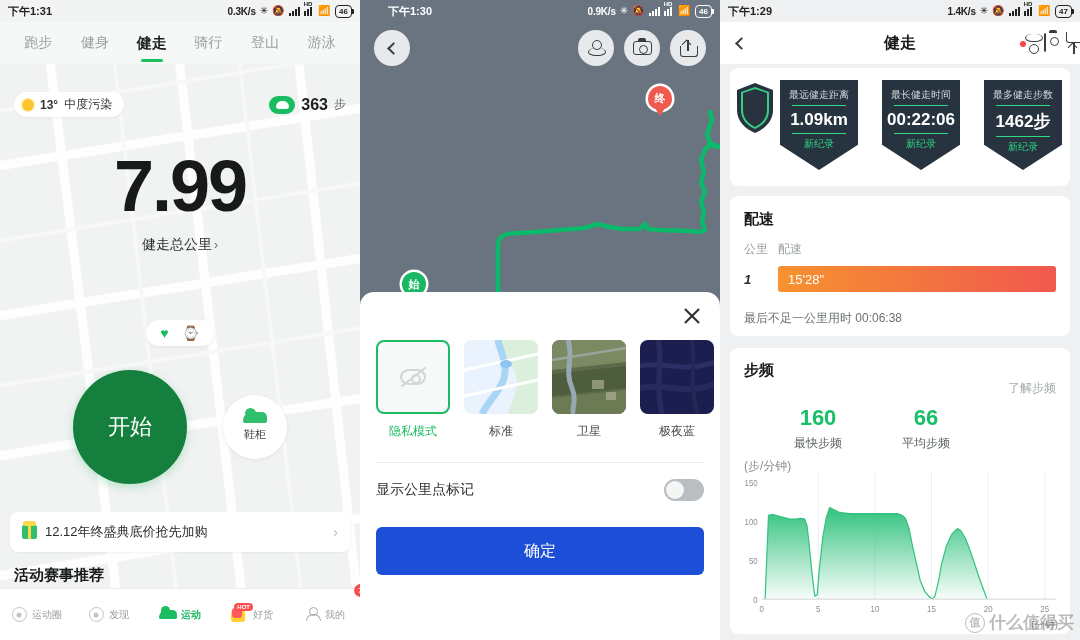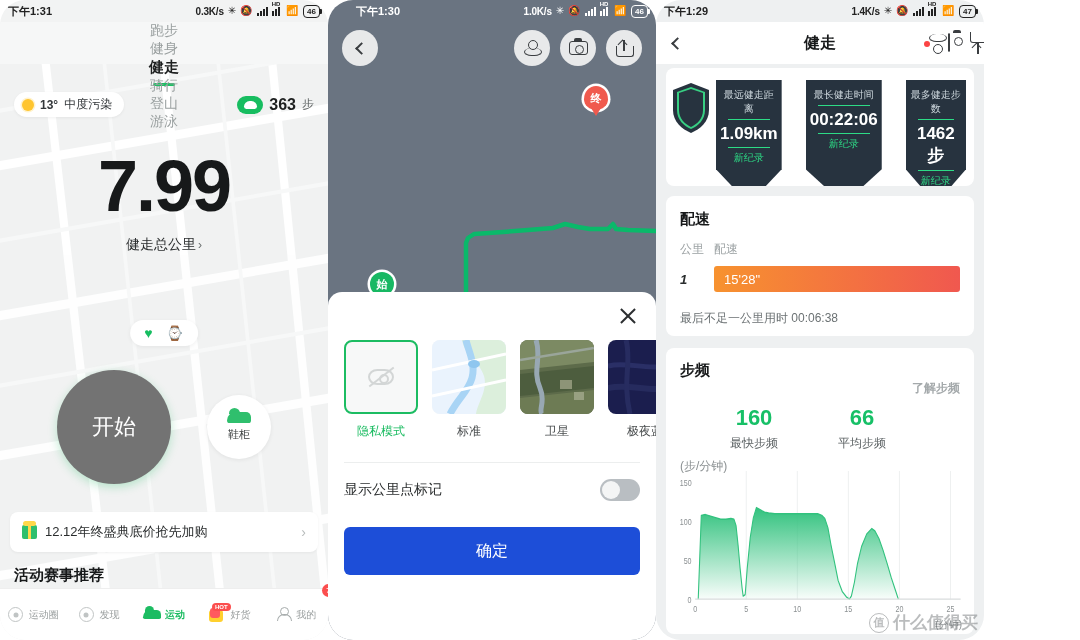--- a/index.html
+++ b/index.html
@@ -2,21 +2,21 @@
 <html><head>
 <meta charset="utf-8">
 <style>
   * { box-sizing: border-box; margin: 0; padding: 0; }
   html, body {
     width: 1080px; height: 640px;
     font-family: "Liberation Sans", "DejaVu Sans", sans-serif;
     background: #ffffff; overflow: hidden;
   }
   .stage { position: relative; width: 1080px; height: 640px; display: flex; }
-  .panel { position: relative; width: 328px; height: 640px; overflow: hidden; border-radius: 25px; }
+  .panel { position: relative; width: 360px; height: 640px; overflow: hidden; }
 
   
   .statusbar {
     height: 22px; display: flex; align-items: center;
     padding: 0 8px; font-size: 11px; color: #222; font-weight: 600;
   }
   .statusbar .sb-time { flex: 0 0 auto; }
   .statusbar .sb-right { margin-left: auto; display: flex; align-items: center; gap: 4px; }
   .sb-net { font-size: 10px; font-weight: 700; letter-spacing: -0.2px; }
   .sb-ico { font-size: 10px; line-height: 1; }
@@ -39,21 +39,21 @@
   
   #p1 { background: #f2f3f3; }
   .map-bg {
     position: absolute; inset: 22px 0 52px 0;
     background:#f1f2f2;
     overflow:hidden;
   }
   .map-bg svg { position:absolute; inset:0; width:100%; height:100%; }
   .tabs {
     position: relative; z-index: 3; height: 42px; display: flex; align-items: center;
-    padding: 0 10px; background: #f6f7f7; flex-direction: column;
+    padding: 0 10px; background: #f6f7f7;
   }
   .tab { flex: 1; text-align: center; font-size: 14px; color: #9aa0a0; position: relative; }
   .tab.active { color: #1d1f1f; font-weight: 700; font-size: 15px; }
   .tab.active::after {
     content: ""; position: absolute; left: 50%; transform: translateX(-50%);
     bottom: -9px; width: 22px; height: 3px; border-radius: 2px; background: #1bc063;
   }
   .weather-row {
     position: absolute; top: 92px; left: 0; right: 0; z-index: 3;
     display: flex; align-items: center; padding: 0 14px;
@@ -80,21 +80,21 @@
   .mini-row {
     position:absolute; top:320px; left:50%; transform:translateX(-50%); z-index:3;
     display:flex; gap:14px; background:#fff; border-radius:18px; padding:6px 14px;
     box-shadow:0 1px 4px rgba(0,0,0,.06);
   }
   .mini-row span { font-size:14px; color:#16bd60; line-height:1; }
 
   .start-wrap { position:absolute; top:370px; left:0; right:0; z-index:3;
                 display:flex; align-items:center; justify-content:center; gap:36px; }
   .start-btn {
-    width:114px;height:114px;border-radius:50%;background:#737373;
+    width:114px;height:114px;border-radius:50%;background:#15803d;
     display:flex;align-items:center;justify-content:center;
     color:#fff;font-size:22px;font-weight:500;
     box-shadow:0 3px 10px rgba(28,188,98,.28);
   }
   .shoe-btn { width:64px;height:64px;border-radius:50%;background:#fff;
     display:flex;flex-direction:column;align-items:center;justify-content:center;gap:4px;
     box-shadow:0 1px 4px rgba(0,0,0,.07); }
   .shoe-ico { width:24px;height:11px;background:#2fbf6d;
     border-radius:10px 6px 3px 3px; position:relative;}
   .shoe-ico::before{content:"";position:absolute;left:2px;top:-4px;width:11px;height:6px;background:#2fbf6d;border-radius:6px 6px 0 0;}
@@ -211,21 +211,21 @@
   .pace-head { display:flex; margin-top:12px; font-size:12px; color:#9aa0a2; }
   .pace-head .h1 { width:34px; }
   .pace-row { display:flex; align-items:center; margin-top:8px; }
   .pace-row .km { width:34px; font-size:13px; font-weight:700; font-style:italic; color:#2a2d2e; }
   .pace-bar { flex:1; height:26px; border-radius:3px; background:linear-gradient(90deg,#f7922f,#f0584f);
               display:flex; align-items:center; padding-left:10px; color:#fff; font-size:13px; }
   .pace-note { margin-top:18px; font-size:12px; color:#6b7173; }
 
   .cad-card { position:absolute; left:10px; right:10px; top:348px; bottom:6px; background:#fff; border-radius:8px; padding:13px 14px 0; }
   .cad-head { display:flex; align-items:baseline;flex-direction:column; }
-  .cad-head .link { margin-left:auto; font-size:12px; color:#a4a9ab;font-weight:bold; }
+  .cad-head .link { margin-left:auto; font-size:12px; color:#a4a9ab; }
   .cad-stats { display:flex; margin-top:10px; padding-left:50px; gap:60px; }
   .cad-stat { text-align:center; }
   .cad-stat .v { font-size:22px; font-weight:800; color:#17c067; line-height:1; }
   .cad-stat .l { font-size:12px; color:#5c6264; margin-top:6px; }
   .cad-unit { font-size:12px; color:#8b9092; margin-top:6px; }
   .chart-wrap { position:absolute; left:6px; right:8px; top:116px; bottom:4px; }
   .chart-wrap svg { width:100%; height:100%; }
   .chart-xunit { position:absolute; right:4px; bottom:-2px; font-size:10px; color:#8b9092; }
 
   .wm { position:absolute; right:6px; bottom:6px; z-index:9; display:flex; align-items:center; gap:4px;
@@ -374,21 +374,21 @@
         <span class="lb">我的</span>
       </div>
     </div>
   </div>
 
   <div class="panel dark" id="p2">
 
     <div class="statusbar">
       <span class="sb-time">下午1:30</span>
       <span class="sb-right">
-        <span class="sb-net">1.0K/s</span>
+        <span class="sb-net">0.9K/s</span>
         <span class="sb-ico">✳</span>
         <span class="sb-ico">🔕</span>
         <span class="sb-bars">
             <i></i>
             <i></i>
             <i></i>
             <i></i>
           </span>
         <span class="sb-bars sb-hd">
             <sup>HD</sup>

